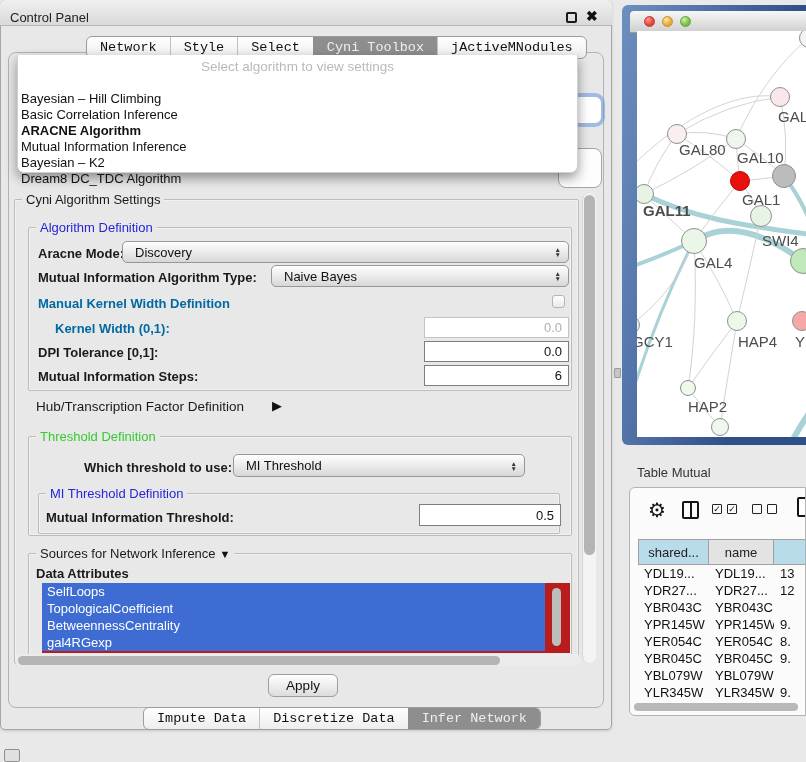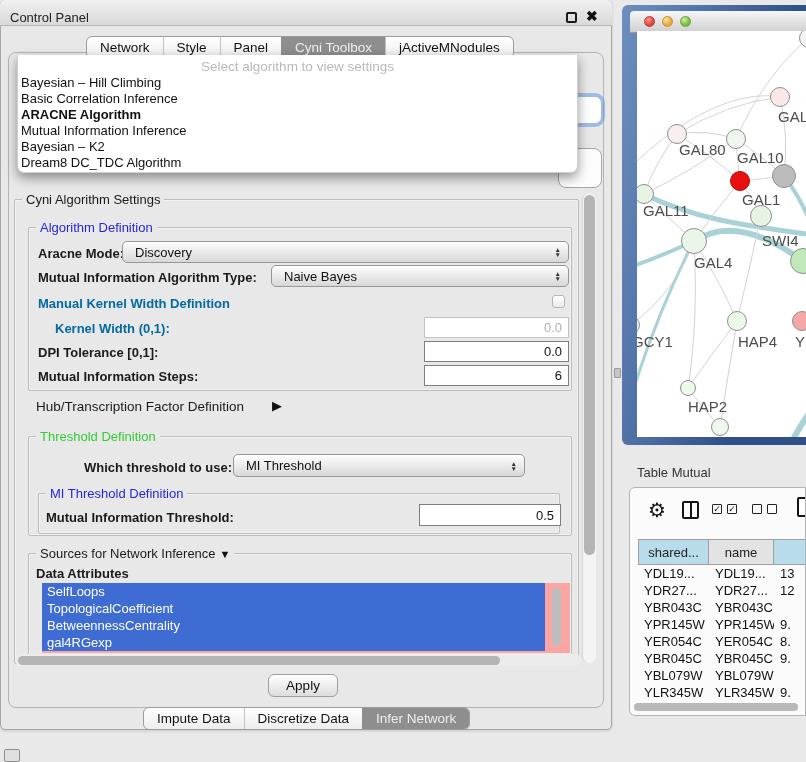--- a/index.html
+++ b/index.html
@@ -39,21 +39,21 @@
     top:36px; height:23px; display:inline-flex;
     border:1px solid #9c9c9c; border-radius:6px;
     background:linear-gradient(#ffffff,#ededed);
     overflow:hidden;
   }
   .tabbar.top-tabs { left:86px; }
   .tabbar.bottom-tabs { left:143px; top:707px; }
   .tab {
     padding:4px 13px; line-height:21px; font-size:13.5px; color:#111;
     border-left:1px solid #c2c2c2; white-space:nowrap;
-    display:flex; align-items:center; gap:5px;
+    display:flex; align-items:center; gap:5px;font-family:Liberation Mono, monospace;
   }
   .tab:first-child { border-left:none; }
   .tab.selected { background:#8e8e8e; color:#efefef; border-left-color:#8e8e8e; }
 
   
   .content-panel {
     left:8px; top:52px; width:596px; height:656px;
     border:1px solid #b3b3b3; border-radius:8px;
     background:#e8e8e8;
   }
@@ -72,21 +72,21 @@
   
   .dd-popup {
     left:17px; top:55px; width:561px; height:118px;
     background:#ffffff;
     border:1px solid #cfcfcf; border-top:none;
     border-radius:0 0 7px 7px;
     box-shadow:0 5px 12px rgba(0,0,0,.40);
     z-index:50;
   }
   .dd-header { text-align:center; margin-top:4px; color:#b9b9b9; font-size:13.5px; }
-  .dd-list { margin-top:1px; }
+  .dd-list { margin-top:17px; }
   .dd-item { height:16px; line-height:16px; padding-left:3px; font-size:13px; color:#111; }
   .dd-item.selected { font-weight:bold; }
 
   
   .group { border:1px solid #bcbcbc; border-radius:2px;
            box-shadow:inset 0 0 0 1px rgba(255,255,255,.45); }
   .group-label { background:#e8e8e8; padding:0 4px; font-size:13px; white-space:nowrap; }
   .lbl-blue  { color:#2626d8; }
   .lbl-green { color:#33cc33; }
 
@@ -110,21 +110,21 @@
     padding:0 6px; font-size:13px; color:#111;
   }
   .tfield.disabled { border-color:#c3c3c3; color:#b0b0b0; }
   .checkbox {
     width:13px; height:13px; border:1px solid #b5b5b5; border-radius:3px;
     background:linear-gradient(#ffffff,#eaeaea);
   }
   .arrow-right { font-size:13px; color:#111; }
   .arrow-down  { font-size:11px; color:#111; margin-left:4px; }
 
-  .attr-list { background:#fca5a5; overflow:hidden; }
+  .attr-list { background:#b91c1c; overflow:hidden; }
   .attr-item {
     height:17px; line-height:17px; width:503px;
     background:#3e6cd3; color:#fff; padding-left:5px; font-size:13px;
   }
   .list-vthumb { left:552px; top:588px; width:9px; height:58px;
                  background:#bdbdbd; border-radius:5px; }
 
   .vscroll-track { left:582px; top:193px; width:14px; height:470px;
                    background:#f4f4f4; border-left:1px solid #d5d5d5; border-radius:7px; }
   .vscroll-thumb { left:584px; top:195px; width:11px; height:360px;
@@ -228,21 +228,21 @@
   <div class="tab">
 
       <span>Network</span>
     </div>
     <div class="tab">
 
       <span>Style</span>
     </div>
     <div class="tab">
 
-      <span>Panel</span>
+      <span>Select</span>
     </div>
     <div class="tab selected">
 
       <span>Cyni Toolbox</span>
     </div>
     <div class="tab">
 
       <span>jActiveMNodules</span>
     </div>
 
@@ -383,21 +383,21 @@
         <div class="net-node" style="left: 133px; top: 56px; height: 20px; width: 20px; background: rgb(249, 231, 234);"></div>
         <div class="net-label" style="left: 141px; top: 77px;">GAL</div>
         <div class="net-node" style="left: 30px; top: 93px; height: 20px; width: 20px; background: rgb(250, 239, 240);"></div>
         <div class="net-label" style="left: 42px; top: 110px;">GAL80</div>
         <div class="net-node" style="left: 89px; top: 98px; height: 20px; width: 20px; background: rgb(238, 246, 237);"></div>
         <div class="net-label" style="left: 100px; top: 118px;">GAL10</div>
         <div class="net-node" style="left: 93px; top: 140px; height: 20px; width: 20px; background: rgb(233, 15, 15); border-color: rgb(180, 8, 8);"></div>
         <div class="net-label" style="left: 105px; top: 160px;">GAL1</div>
         <div class="net-node" style="left: 135px; top: 133px; height: 24px; width: 24px; background: rgb(188, 188, 188);"></div>
         <div class="net-node" style="left: -3px; top: 153px; height: 20px; width: 20px; background: rgb(231, 244, 228);"></div>
-        <div class="net-label" style="left: 6px; top: 171px;">GAL11</div>
+        <div class="net-label" style="left: 6px; top: 171px; font-weight: bold;">GAL11</div>
         <div class="net-node" style="left: 113px; top: 174px; height: 22px; width: 22px; background: rgb(231, 244, 228);"></div>
         <div class="net-label" style="left: 125px; top: 201px;">SWI4</div>
         <div class="net-node" style="left: 44px; top: 197px; height: 26px; width: 26px; background: rgb(234, 246, 231);"></div>
         <div class="net-label" style="left: 57px; top: 223px;">GAL4</div>
         <div class="net-node" style="left: 153px; top: 217px; height: 26px; width: 26px; background: rgb(191, 233, 185);"></div>
         <div class="net-node" style="left: 90px; top: 280px; height: 20px; width: 20px; background: rgb(237, 247, 234);"></div>
         <div class="net-label" style="left: 101px; top: 302px;">HAP4</div>
         <div class="net-node" style="left: 155px; top: 280px; height: 20px; width: 20px; background: rgb(246, 167, 167);"></div>
         <div class="net-label" style="left: 158px; top: 302px;">Y</div>
         <div class="net-node" style="left: -15px; top: 285px; height: 18px; width: 18px; background: rgb(234, 246, 231);"></div>

